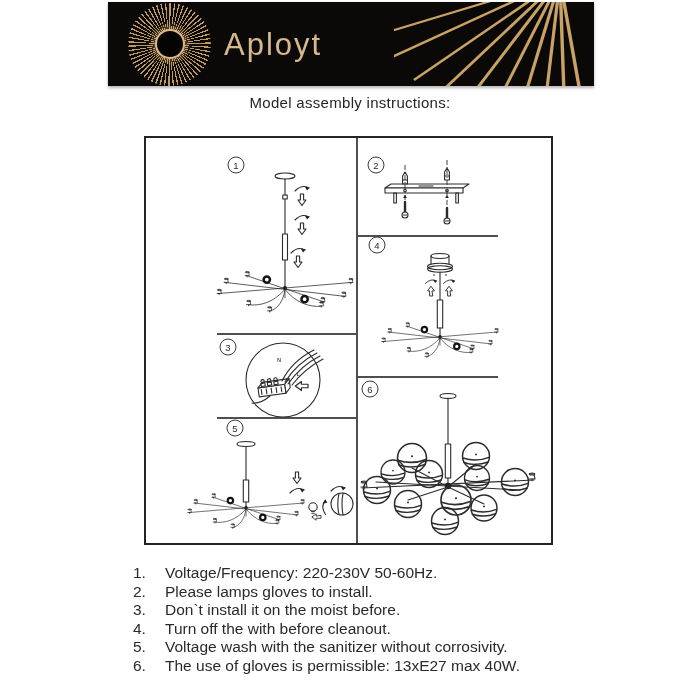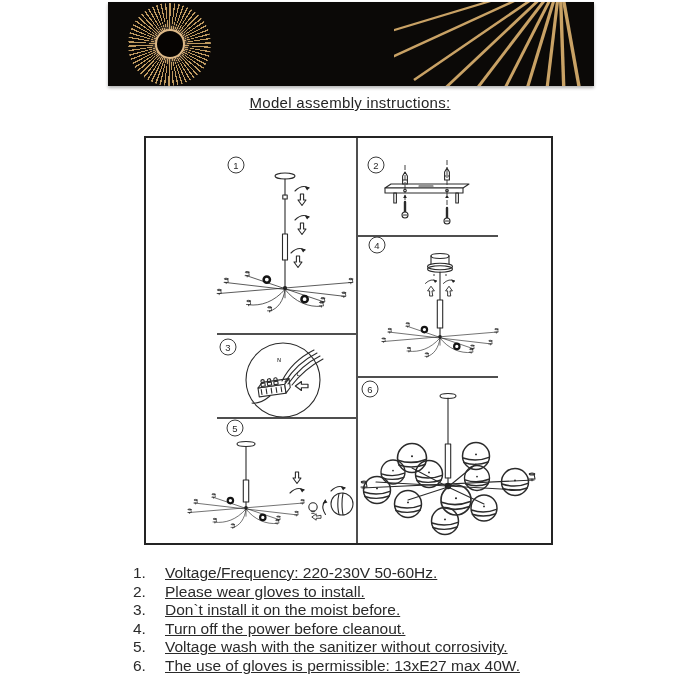--- a/index.html
+++ b/index.html
@@ -14,21 +14,21 @@
             opacity:.95;}
   .sunburst-core{position:absolute;left:47px;top:27px;width:26px;height:26px;border-radius:50%;
             background:#060402;border:2px solid #dcb887;box-shadow:0 0 7px 2px rgba(216,181,134,.55);}
   .brand{position:absolute;left:116px;top:25px;font-size:31px;font-weight:300;
          letter-spacing:2px;color:#d6b88f;}
   .rays{position:absolute;right:0;top:0;width:200px;height:84px;}
   .ray{stroke:#c9a265;fill:none;}
 
   
   .title-wrap{position:absolute;left:0;top:93px;width:700px;text-align:center;
-              font-size:15px;line-height:19px;color:#252525;letter-spacing:.3px;text-decoration:underline;}
+              font-size:15px;line-height:19px;color:#252525;letter-spacing:.3px;}
 
   
   .figure-box{position:absolute;left:144px;top:136px;width:409px;height:409px;
               border:2px solid #242424;box-sizing:border-box;background:#fff;}
   .diagram{position:absolute;left:0;top:0;width:405px;height:405px;}
   .ln{stroke:#2b2b2b;stroke-width:1.1;fill:none;stroke-linecap:round;stroke-linejoin:round;}
   .lnb{stroke:#2b2b2b;stroke-width:2.4;fill:none;stroke-linecap:round;}
   .dd{stroke:#2b2b2b;stroke-width:.9;fill:none;stroke-dasharray:5 2 1 2;}
   .dv{stroke:#4f4f4f;stroke-width:2;}
   .donut{stroke:#141414;stroke-width:3.6;fill:none;}
@@ -36,30 +36,31 @@
   .lbl{font-family:"DejaVu Sans",sans-serif;font-size:5.5px;fill:#222;stroke:none;}
   .stepnum{position:absolute;width:15px;height:15px;border:1.2px solid #3a3a3a;border-radius:50%;
            display:flex;align-items:center;justify-content:center;font-size:9.5px;color:#2a2a2a;
            transform:translate(-50%,-50%);background:transparent;}
 
   
   .notes{position:absolute;left:133px;top:564px;width:470px;font-size:15.5px;
          line-height:18.6px;color:#2a2a2a;}
   .note-row{display:flex;}
   .note-num{width:32px;flex:0 0 32px;}
-  .note-text{flex:1;white-space:nowrap;text-decoration:underline;}
+  .note-text{flex:1;white-space:nowrap;}
 </style>
 </head>
 <body>
 
 <div class="page">
 
   <header class="banner">
     <div class="sunburst"></div>
     <div class="sunburst-core"></div>
+    <div class="brand">Aployt</div>
     <svg class="rays" viewBox="0 0 200 84" preserveAspectRatio="none">
       <path class="ray" stroke-width="2.2" d="M166,-22 L-6,30"></path>
       <path class="ray" stroke-width="2.4" d="M166,-22 L-2,55"></path>
       <path class="ray" stroke-width="2.6" d="M166,-22 L20,78"></path>
       <path class="ray" stroke-width="2.8" d="M166,-22 L45,92"></path>
       <path class="ray" stroke-width="3" d="M166,-22 L75,97"></path>
       <path class="ray" stroke-width="3" d="M166,-22 L105,98"></path>
       <path class="ray" stroke-width="3.2" d="M166,-22 L130,97"></path>
       <path class="ray" stroke-width="3.2" d="M166,-22 L152,95"></path>
       <path class="ray" stroke-width="3.4" d="M166,-22 L170,93"></path>
@@ -284,29 +285,29 @@
       </div>
   </div>
 
   <div class="notes">
     <div class="note-row">
       <span class="note-num">1.</span>
       <span class="note-text">Voltage/Frequency: 220-230V 50-60Hz.</span>
     </div>
     <div class="note-row">
       <span class="note-num">2.</span>
-      <span class="note-text">Please wear gloves to install.</span>
+      <span class="note-text">Please lamps gloves to install.</span>
     </div>
     <div class="note-row">
       <span class="note-num">3.</span>
       <span class="note-text">Don`t install it on the moist before.</span>
     </div>
     <div class="note-row">
       <span class="note-num">4.</span>
-      <span class="note-text">Turn off the power before cleanout.</span>
+      <span class="note-text">Turn off the with before cleanout.</span>
     </div>
     <div class="note-row">
       <span class="note-num">5.</span>
       <span class="note-text">Voltage wash with the sanitizer without corrosivity.</span>
     </div>
     <div class="note-row">
       <span class="note-num">6.</span>
       <span class="note-text">The use of gloves is permissible: 13xE27 max 40W.</span>
     </div>
   </div>

